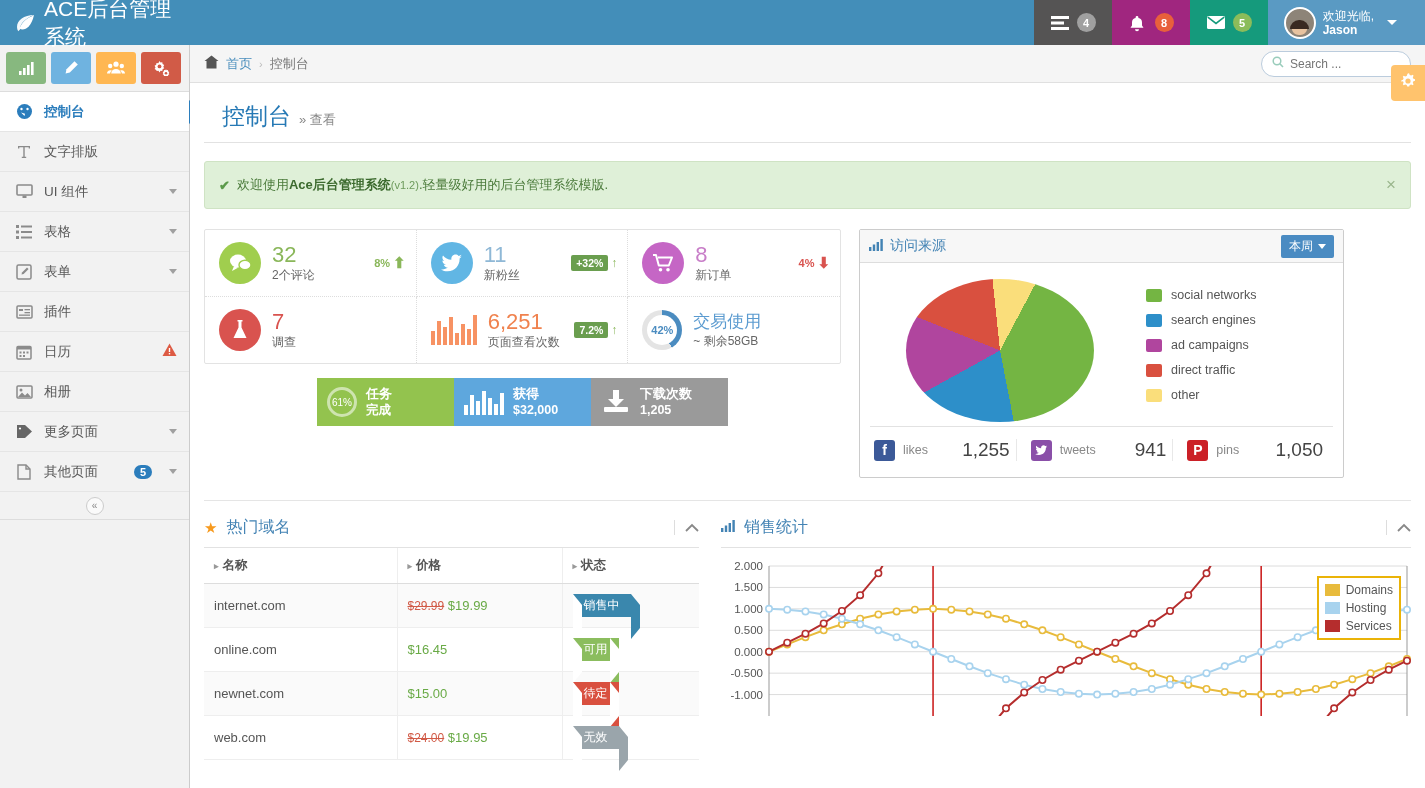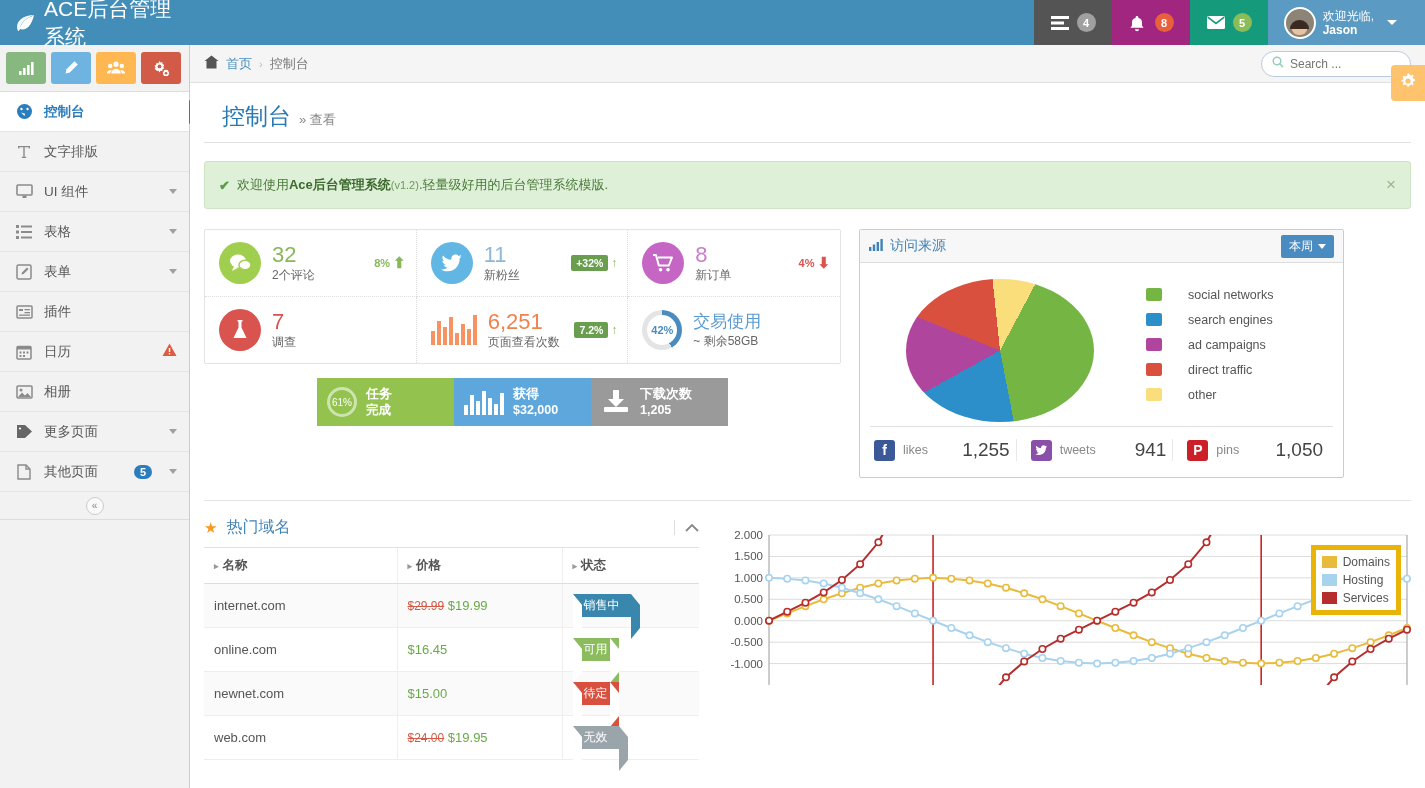--- a/index.html
+++ b/index.html
@@ -252,21 +252,21 @@
     background: conic-gradient(
       from -68deg,
       #d9503f 0deg 62deg,
       #fade7b 62deg 96deg,
       #74b543 96deg 237deg,
       #2d8fc9 237deg 309deg,
       #b0459e 309deg 360deg
     );
   }
   .pie-legend { margin-left: 52px; }
-  .leg-row { display: flex; gap: 26px; margin-bottom: 11px; font-size: 12.5px; color: #555; }
+  .leg-row { display: flex; align-items: center; gap: 9px; margin-bottom: 11px; font-size: 12.5px; color: #555; }
   .leg-sw { width: 16px; height: 13px; border-radius: 2px; }
   .social-row {
     border-top: 1px solid #e2e2e2; display: flex; align-items: center;
     padding: 12px 4px 6px 4px;
   }
   .social-cell { flex: 1; display: flex; align-items: center; gap: 8px; }
   .social-cell + .social-cell { border-left: 1px solid #e8e8e8; padding-left: 14px; }
   .sq-ic {
     width: 21px; height: 21px; border-radius: 3px; color: #fff;
     display: flex; align-items: center; justify-content: center;
@@ -322,21 +322,21 @@
   .tag-red::before { border-left: 9px solid #fff; }
   .tag-red::after  { border-left: 9px solid #fff; border-top:11px solid #d9503f; border-bottom:11px solid #d9503f; right:0;}
   .tag-grey  { background:#9aa5ab; }
   .tag-grey::after { border-left: 9px solid #9aa5ab; }
 
   
   .chart-box { margin-top: 10px; position: relative; }
   .chart-svg { display: block; }
   .chart-legend {
     position: absolute; right: 10px; top: 18px;
-    border: 5px solid #eab308; background: #fff; padding: 3px 6px;
+    border: 2px solid #eab308; background: #fff; padding: 3px 6px;
   }
   .cl-row { display: flex; align-items: center; gap: 6px; font-size: 12px; color: #555; padding: 2px 0; }
   .cl-sw { width: 15px; height: 12px; }
 </style>
 </head>
 <body>
 
 <div class="navbar">
   <div class="brand">
     <span class="leaf-icon">
@@ -873,20 +873,36 @@
               </td>
               <td>
                 <span class="tag tag-grey">无效</span>
               </td>
             </tr>
           </tbody>
         </table>
       </div>
 
       <div class="br-col">
+        <div class="sec-head">
+          <span class="widget-ic">
+            <svg width="14" height="12" viewBox="0 0 14 12">
+                <rect x="0" y="8" width="2.4" height="4" fill="#4383b4"></rect>
+                <rect x="3.8" y="5.5" width="2.4" height="6.5" fill="#4383b4"></rect>
+                <rect x="7.6" y="3" width="2.4" height="9" fill="#4383b4"></rect>
+                <rect x="11.4" y="0" width="2.4" height="12" fill="#4383b4"></rect>
+              </svg>
+          </span>
+          <span class="sec-title">销售统计</span>
+          <span style="margin-left:auto" class="collapse-ic">
+            <svg width="14" height="9" viewBox="0 0 14 9">
+                <path d="M1 8L7 2l6 6" stroke="#888" stroke-width="1.8" fill="none"></path>
+              </svg>
+          </span>
+        </div>
         <div class="chart-box">
           <svg id="lineChart" class="chart-svg" width="690" height="160">
               <defs>
                 <clipPath id="plotclip">
                   <rect x="48" y="8" width="638" height="150"></rect>
                 </clipPath>
               </defs>
               <line x1="48" y1="8" x2="686" y2="8" stroke="#dcdcdc" stroke-width="1"></line>
               <text x="42" y="12" text-anchor="end" font-size="11.5" font-family="&quot;Liberation Sans&quot;, sans-serif" fill="#555">2.000</text>
               <line x1="48" y1="29.428571428571427" x2="686" y2="29.428571428571427" stroke="#dcdcdc" stroke-width="1"></line>

